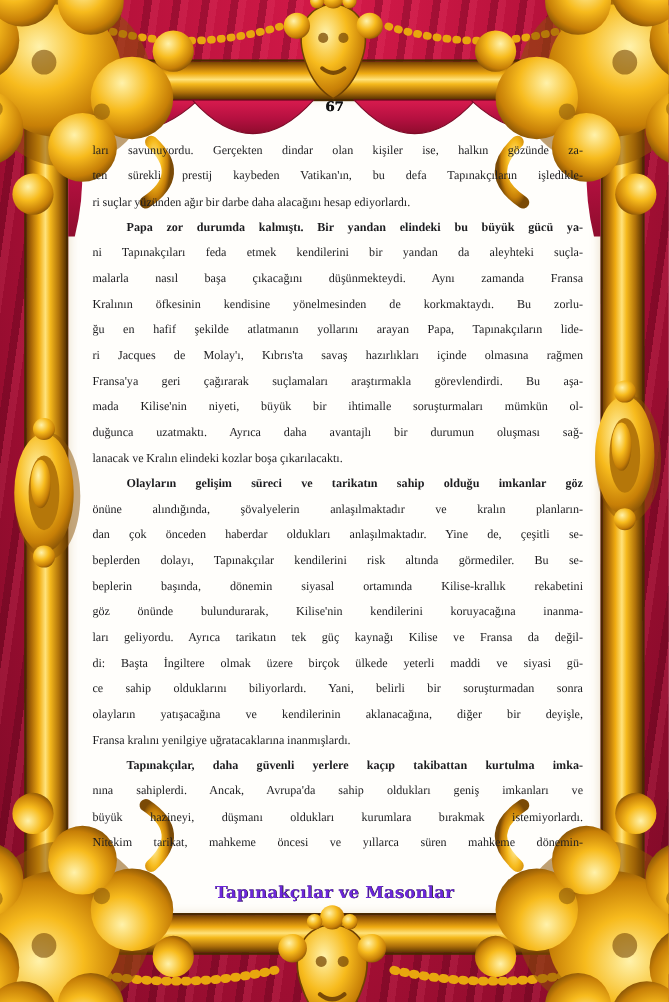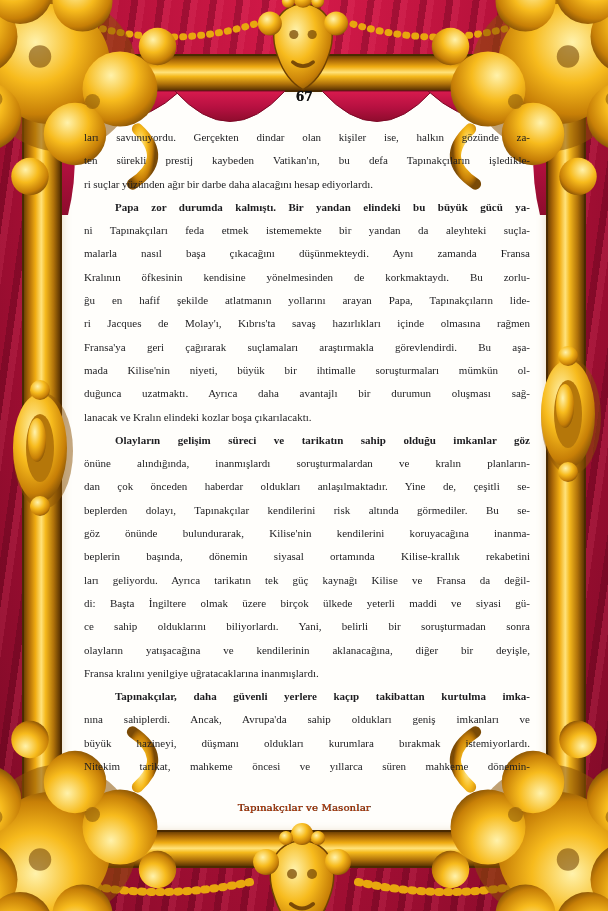--- a/index.html
+++ b/index.html
@@ -50,21 +50,21 @@
     position:absolute; left:84px; top:126px; width:446px; z-index:5;
     font-size:11px; line-height:23.3px; color:#1d1d20;
     word-spacing:-.2px;
   }
   .line { text-align:justify; text-align-last:justify; }
   .line.last { text-align-last:left; }
   .line.indent { text-indent:31px;font-weight:bold; }
   .footer-title {
     position:absolute; left:62px; top:802px; width:484px; z-index:5;
     text-align:center; font-family:"DejaVu Serif",serif;
-    font-size:10px; font-weight:normal; color:#c2410c;
+    font-size:15px; font-weight:bold; color:#6d28d9;
     letter-spacing:.2px; text-shadow:.5px 0 0 #141414;
   }
 </style>
 </head>
 <body>
 
 <div class="page"></div>
 
 <div class="bar bar-h bar-top"></div>
 <div class="bar bar-h bar-bottom"></div>
@@ -164,49 +164,49 @@
 <div class="text-block">
 
     <div class="line">ları savunuyordu. Gerçekten dindar olan kişiler ise, halkın gözünde za-</div>
 
     <div class="line">ten sürekli prestij kaybeden Vatikan'ın, bu defa Tapınakçıların işledikle-</div>
 
     <div class="line last">ri suçlar yüzünden ağır bir darbe daha alacağını hesap ediyorlardı.</div>
 
     <div class="line indent">Papa zor durumda kalmıştı. Bir yandan elindeki bu büyük gücü ya-</div>
 
-    <div class="line">ni Tapınakçıları feda etmek istememekte bir yandan da aleyhteki suçla-</div>
+    <div class="line">ni Tapınakçıları feda etmek kendilerini bir yandan da aleyhteki suçla-</div>
 
     <div class="line">malarla nasıl başa çıkacağını düşünmekteydi. Aynı zamanda Fransa</div>
 
     <div class="line">Kralının öfkesinin kendisine yönelmesinden de korkmaktaydı. Bu zorlu-</div>
 
     <div class="line">ğu en hafif şekilde atlatmanın yollarını arayan Papa, Tapınakçıların lide-</div>
 
     <div class="line">ri Jacques de Molay'ı, Kıbrıs'ta savaş hazırlıkları içinde olmasına rağmen</div>
 
     <div class="line">Fransa'ya geri çağırarak suçlamaları araştırmakla görevlendirdi. Bu aşa-</div>
 
     <div class="line">mada Kilise'nin niyeti, büyük bir ihtimalle soruşturmaları mümkün ol-</div>
 
     <div class="line">duğunca uzatmaktı. Ayrıca daha avantajlı bir durumun oluşması sağ-</div>
 
     <div class="line last">lanacak ve Kralın elindeki kozlar boşa çıkarılacaktı.</div>
 
     <div class="line indent">Olayların gelişim süreci ve tarikatın sahip olduğu imkanlar göz</div>
 
-    <div class="line">önüne alındığında, inanmışlardı soruşturmalardan ve kralın planların-</div>
+    <div class="line">önüne alındığında, şövalyelerin anlaşılmaktadır ve kralın planların-</div>
 
     <div class="line">dan çok önceden haberdar oldukları anlaşılmaktadır. Yine de, çeşitli se-</div>
 
     <div class="line">beplerden dolayı, Tapınakçılar kendilerini risk altında görmediler. Bu se-</div>
 
+    <div class="line">beplerin başında, dönemin siyasal ortamında Kilise-krallık rekabetini</div>
+
     <div class="line">göz önünde bulundurarak, Kilise'nin kendilerini koruyacağına inanma-</div>
-
-    <div class="line">beplerin başında, dönemin siyasal ortamında Kilise-krallık rekabetini</div>
 
     <div class="line">ları geliyordu. Ayrıca tarikatın tek güç kaynağı Kilise ve Fransa da değil-</div>
 
     <div class="line">di: Başta İngiltere olmak üzere birçok ülkede yeterli maddi ve siyasi gü-</div>
 
     <div class="line">ce sahip olduklarını biliyorlardı. Yani, belirli bir soruşturmadan sonra</div>
 
     <div class="line">olayların yatışacağına ve kendilerinin aklanacağına, diğer bir deyişle,</div>
 
     <div class="line last">Fransa kralını yenilgiye uğratacaklarına inanmışlardı.</div>

